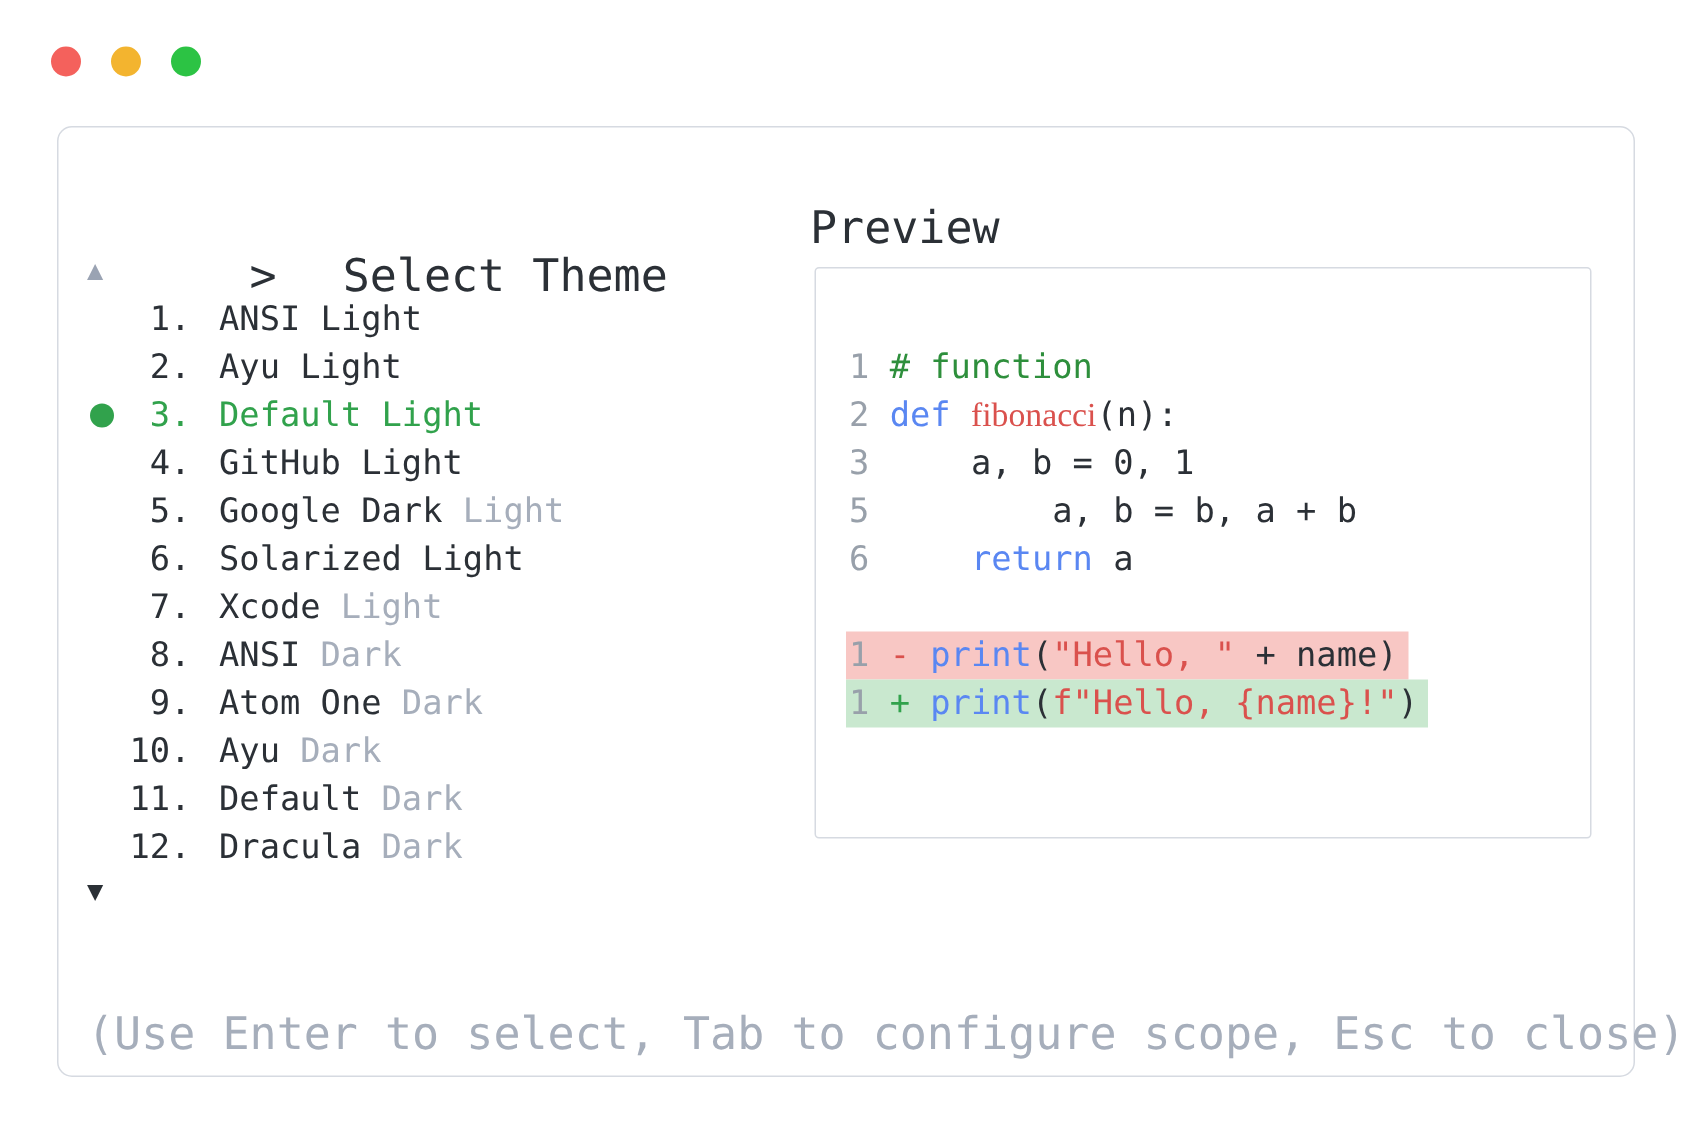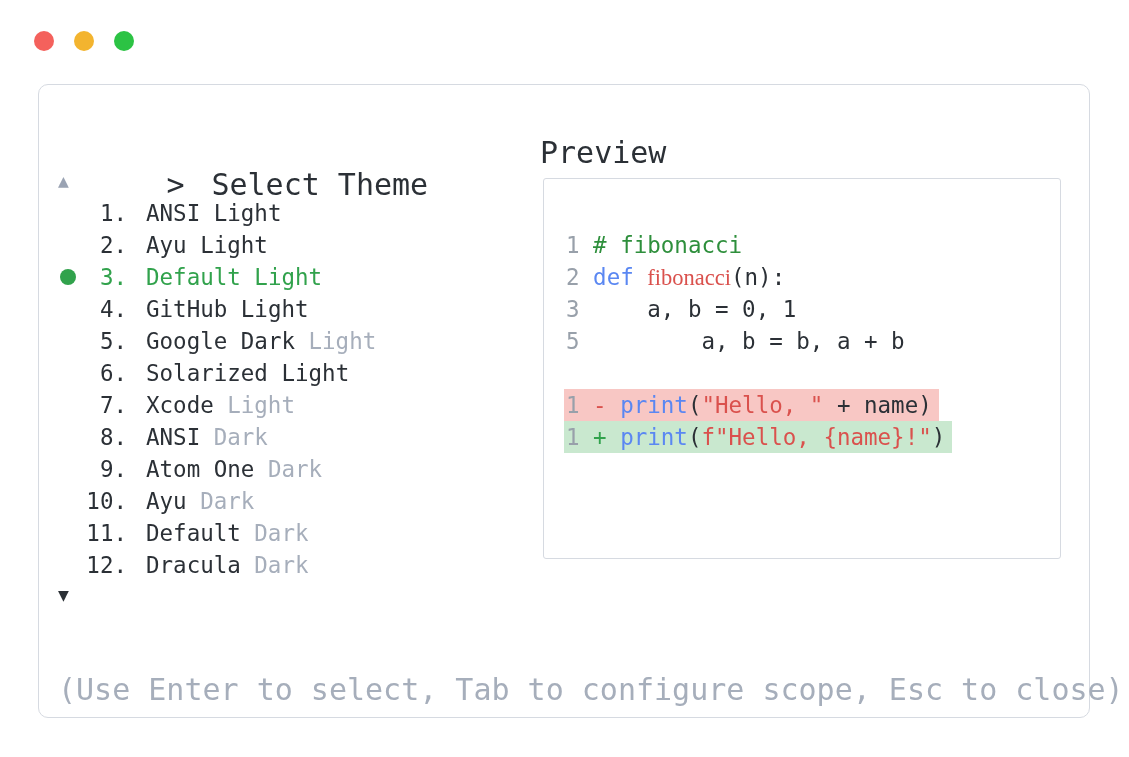--- a/index.html
+++ b/index.html
@@ -16,21 +16,21 @@
 
   
   .panel{position:absolute;left:38px;top:84px;width:1052px;height:634px;
          border:1.5px solid var(--border);border-radius:10px;box-sizing:border-box;
          background:#ffffff;}
 
   .mono{font-size:30px;line-height:32px;color:var(--text);white-space:pre;}
 
   .prompt{position:absolute;left:19px;top:52px;height:32px;}
   .prompt .sym{color:var(--text);}
-  .prompt .lbl{margin-left:27px;}
+  .prompt .lbl{margin-left:44px;}
 
   .preview-title{position:absolute;left:501px;top:52px;height:32px;}
 
   .scroll-up{position:absolute;left:19px;top:80px;height:32px;line-height:32px;
              font-size:18px;color:var(--arrow-muted);}
   .scroll-down{position:absolute;left:19px;top:494px;height:32px;line-height:32px;
                font-size:18px;color:var(--text);}
 
   
   .theme-list{position:absolute;left:0;top:112px;width:480px;}
@@ -100,24 +100,25 @@
         <div class="theme-row"><span class="row-bullet"></span><span class="row-num">10.</span><span class="row-name">Ayu</span><span class="row-suffix">Dark</span></div>
         <div class="theme-row"><span class="row-bullet"></span><span class="row-num">11.</span><span class="row-name">Default</span><span class="row-suffix">Dark</span></div>
         <div class="theme-row"><span class="row-bullet"></span><span class="row-num">12.</span><span class="row-name">Dracula</span><span class="row-suffix">Dark</span></div>
       </div>
 
     <div class="scroll-down">▼</div>
 
     <div class="preview-box">
       <div class="code">
         <div>
-            <div class="code-line"><span class="lnum">1 </span><span class="tok-comment"># fibonacci</span></div>
+            <div class="code-line"><span class="lnum">1 </span><span class="tok-comment"># function</span></div>
             <div class="code-line"><span class="lnum">2 </span><span class="tok-kw">def</span><span class="tok-plain"> </span><span class="tok-fn">fibonacci</span><span class="tok-plain">(n):</span></div>
             <div class="code-line"><span class="lnum">3 </span><span class="tok-plain">    a, b = 0, 1</span></div>
             <div class="code-line"><span class="lnum">5 </span><span class="tok-plain">        a, b = b, a + b</span></div>
+            <div class="code-line"><span class="lnum">6 </span><span class="tok-plain">    </span><span class="tok-kw">return</span><span class="tok-plain"> a</span></div>
           </div>
         <div class="diff-block">
             <div class="code-line"><span class="hl removed"><span class="lnum">1 </span><span class="tok-marker-removed">-</span><span class="tok-plain"> </span><span class="tok-kw">print</span><span class="tok-plain">(</span><span class="tok-str">"Hello, "</span><span class="tok-plain"> + name)</span></span></div>
             <div class="code-line"><span class="hl added"><span class="lnum">1 </span><span class="tok-marker-added">+</span><span class="tok-plain"> </span><span class="tok-kw">print</span><span class="tok-plain">(</span><span class="tok-str">f"Hello, {name}!"</span><span class="tok-plain">)</span></span></div>
           </div>
       </div>
     </div>
 
     <div class="help mono">(Use Enter to select, Tab to configure scope, Esc to close)</div>
 

